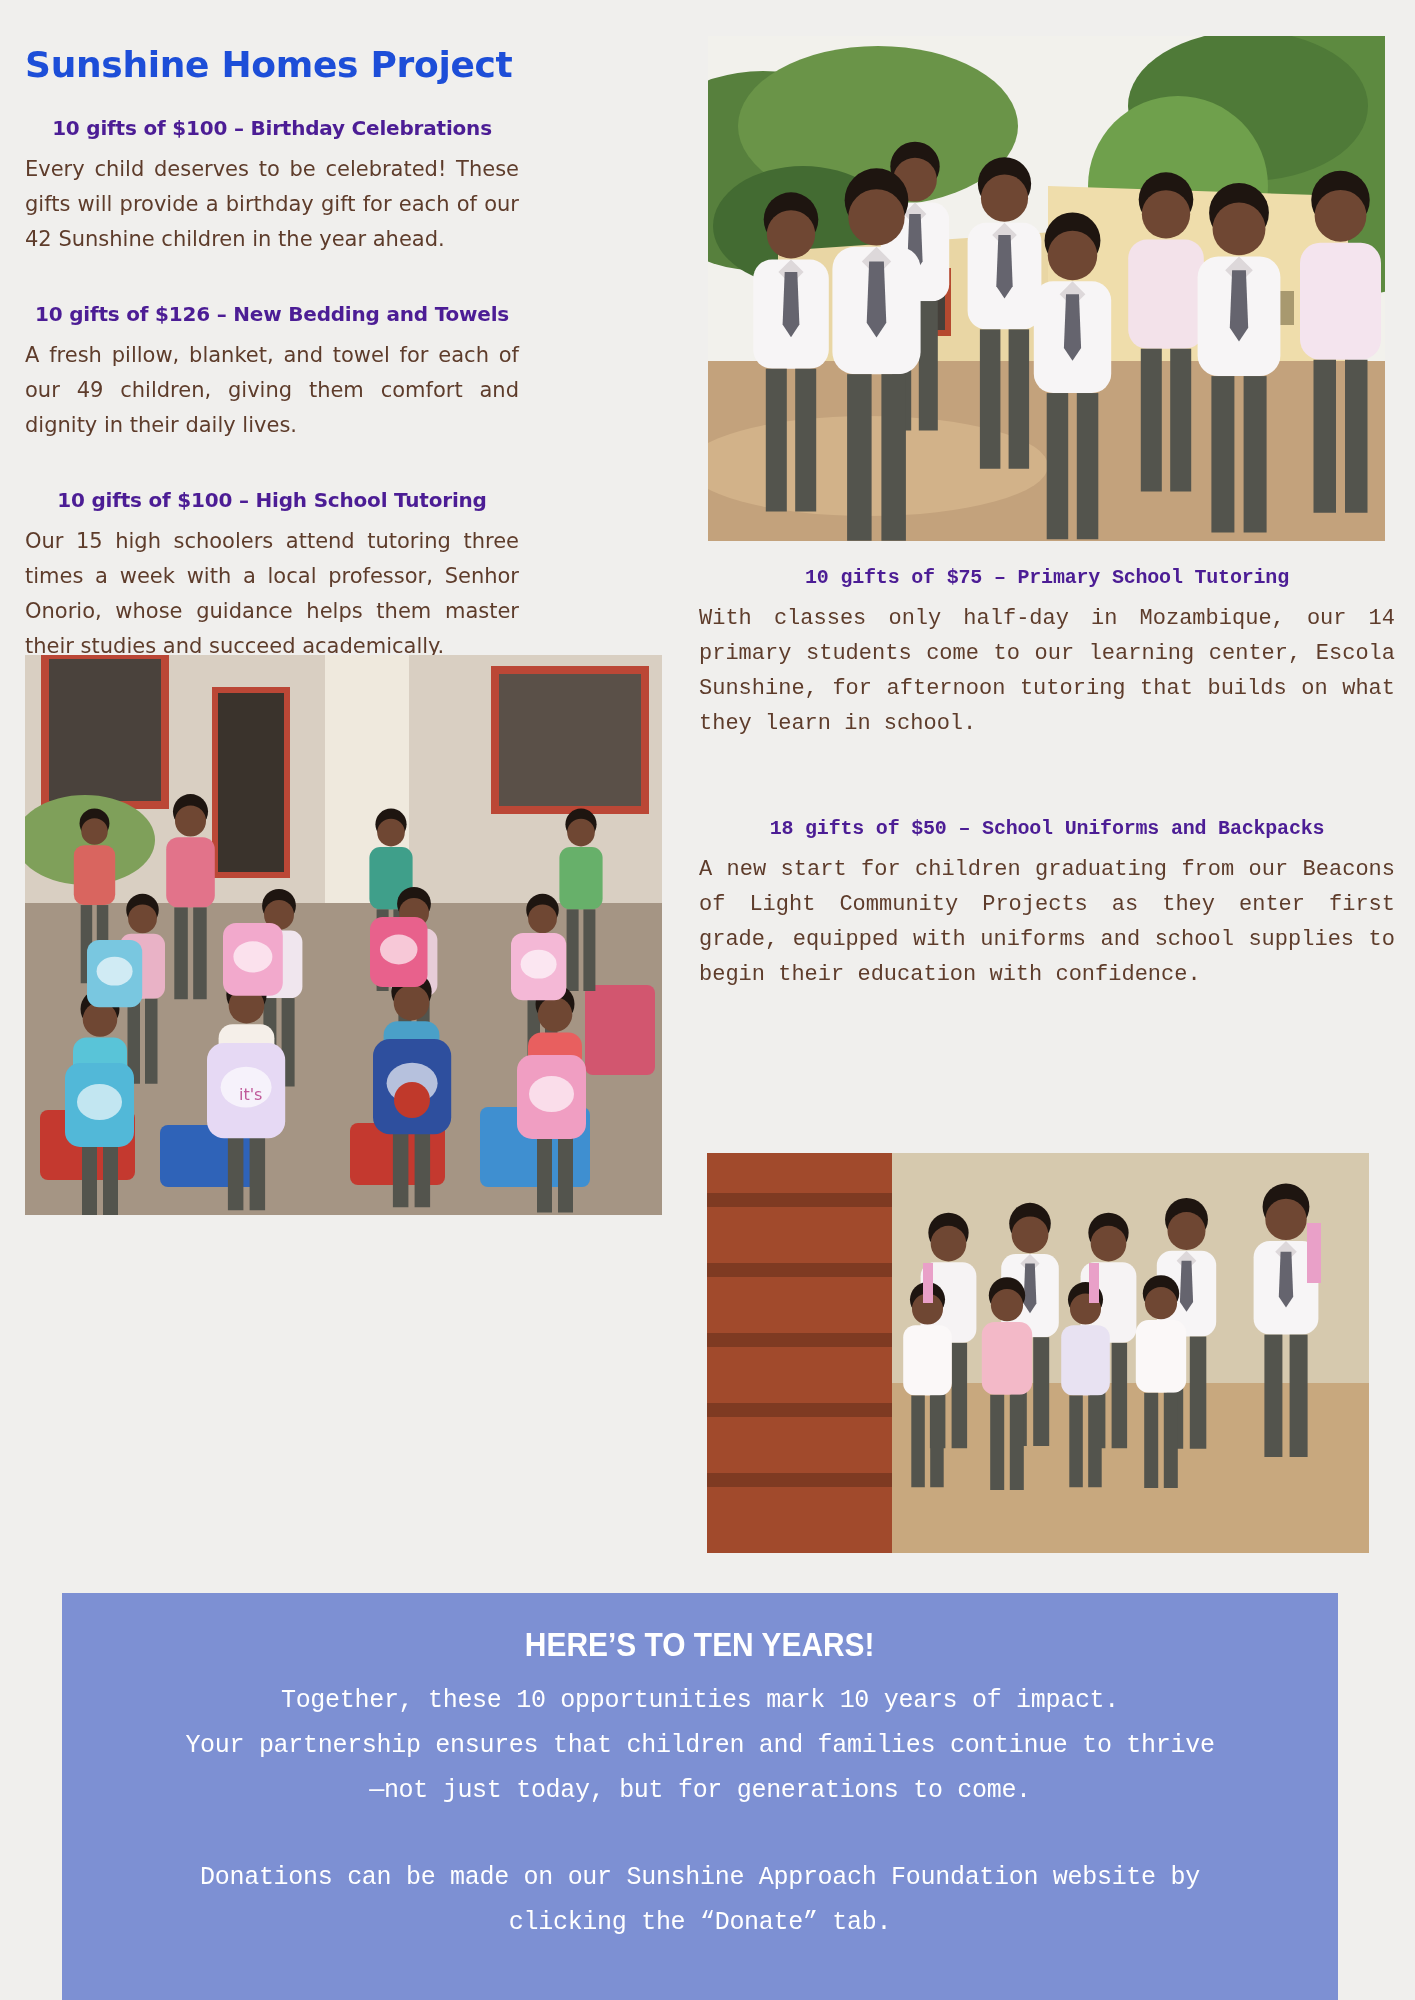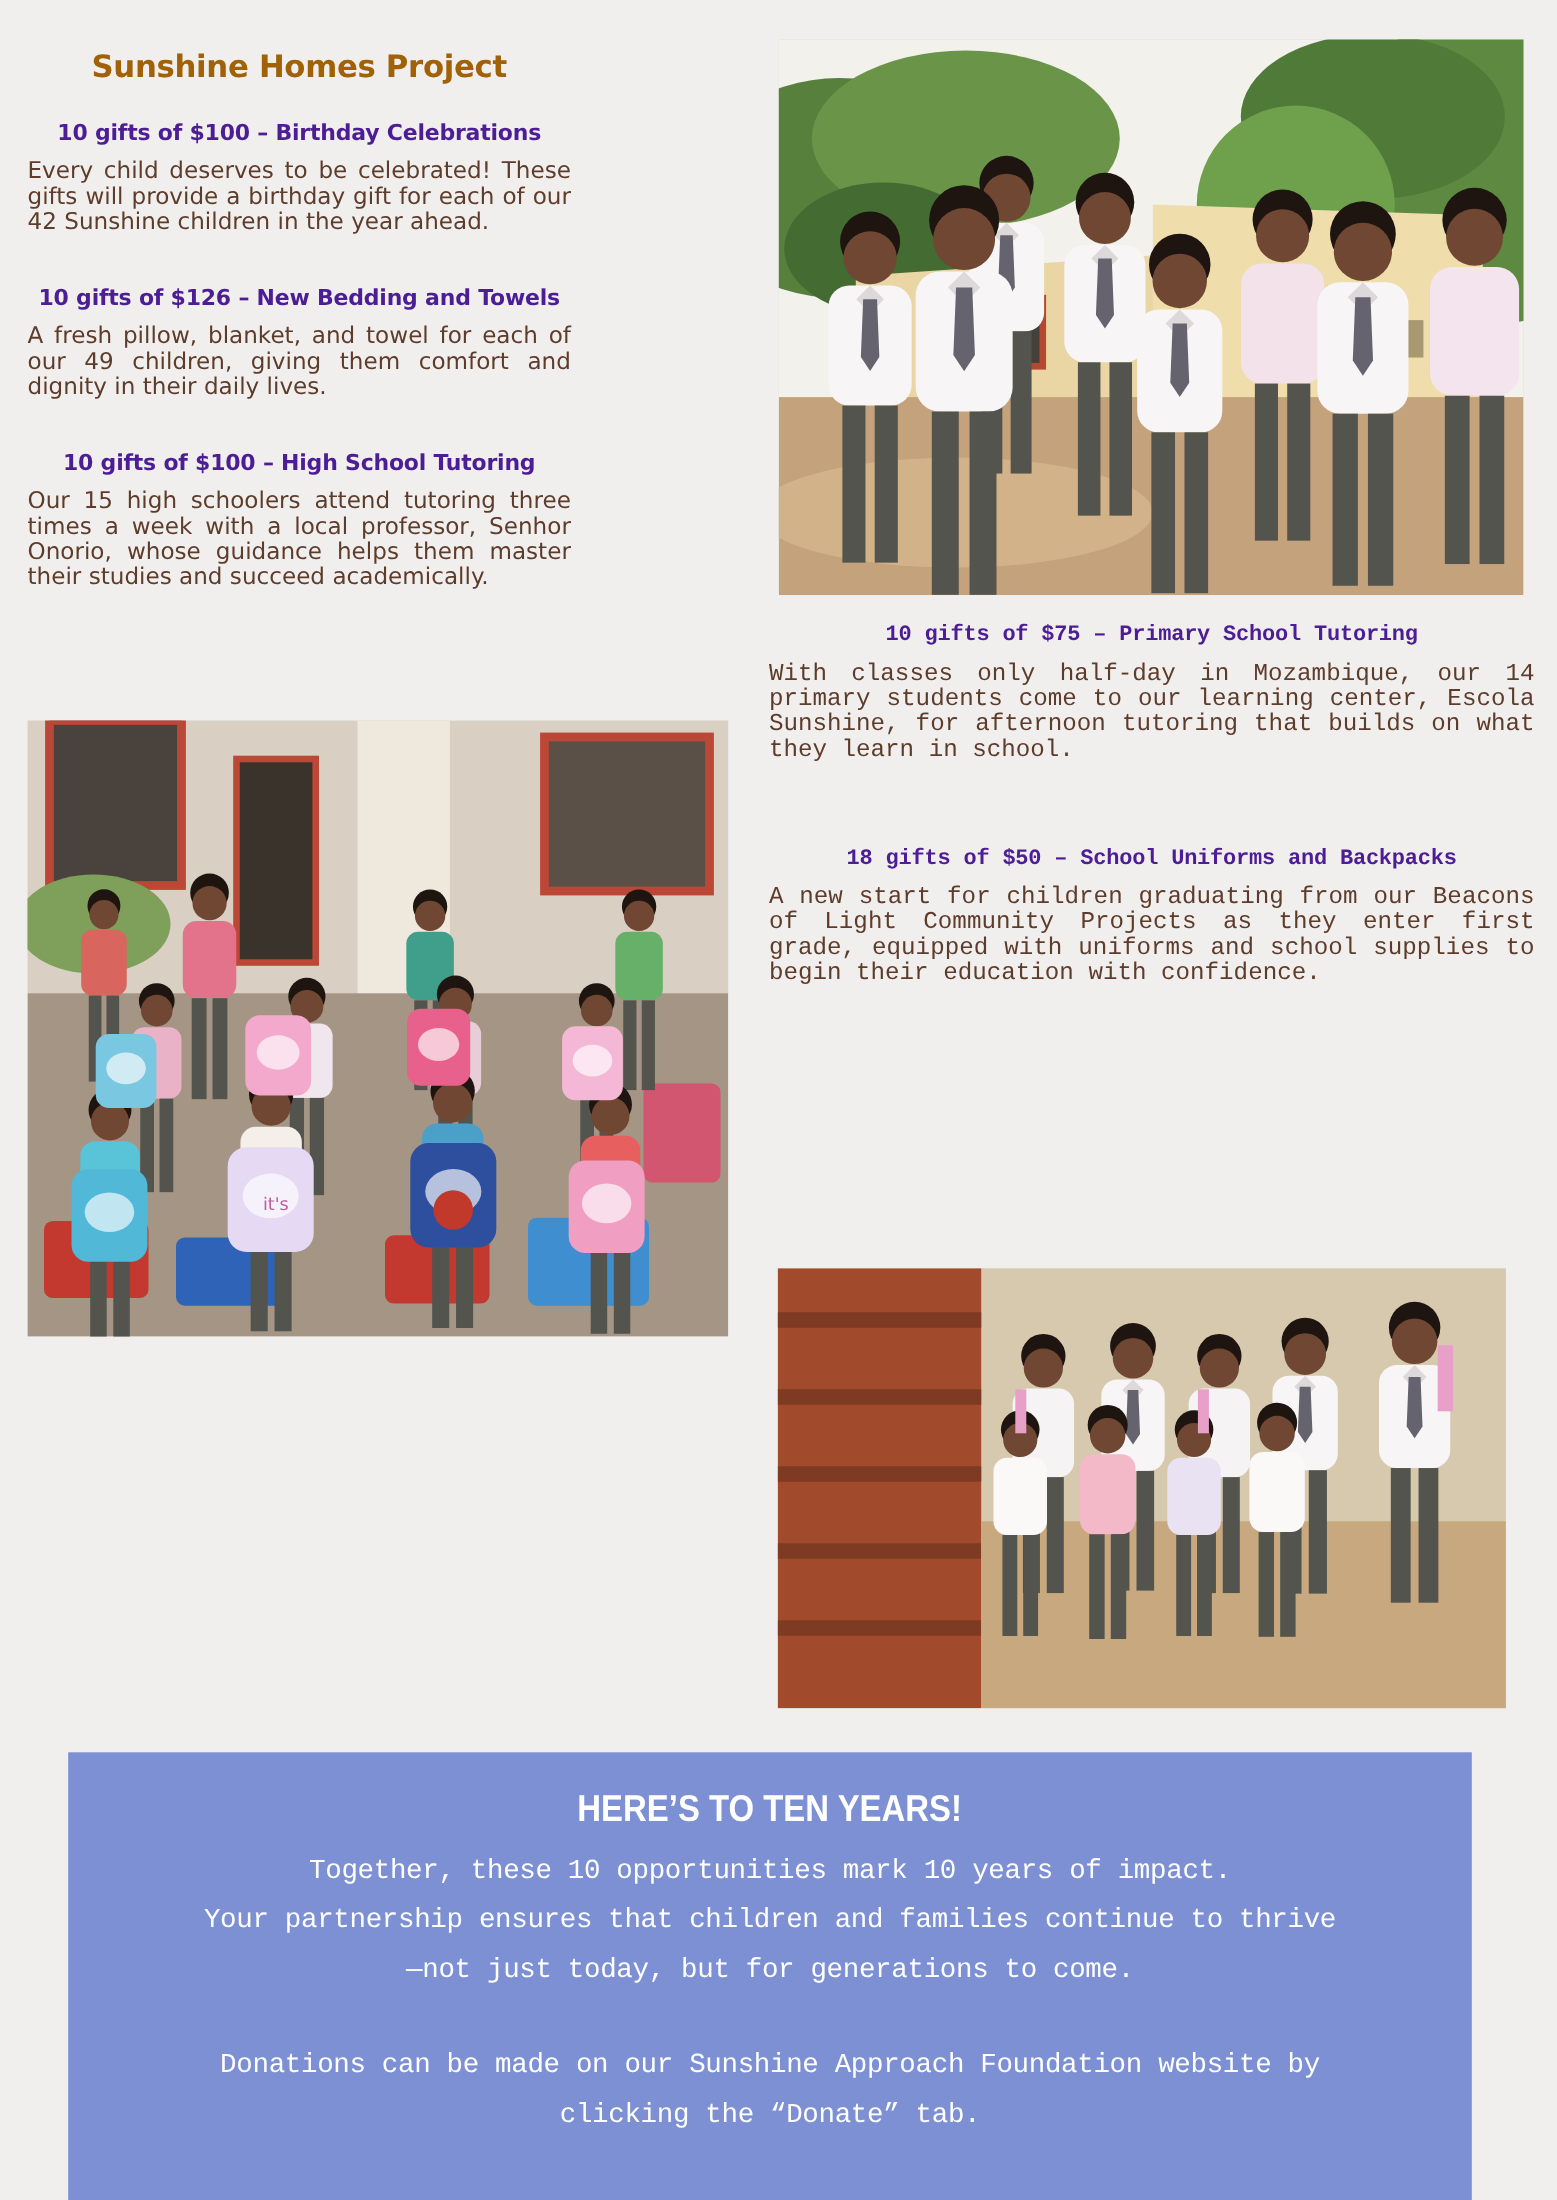--- a/index.html
+++ b/index.html
@@ -7,31 +7,31 @@
     width:1415px;height:2000px;position:relative;overflow:hidden;
     background:#f0efed;
     font-family:"DejaVu Sans", sans-serif;
     color:#5e3c2b;
   }
   .abs{position:absolute;}
   
   .col-left-text{left:25px;top:44px;width:494px;}
   .col-right-text{left:699px;top:560px;width:696px;font-family:Liberation Mono, monospace;}
   h1.page-title{
-    margin:0 0 26px 0;text-align:center;
-    font-size:28px;font-weight:bold;letter-spacing:-0.3px;color:#a16207;
+    margin:0 0 26px 0;text-align:left;
+    font-size:36px;font-weight:bold;letter-spacing:-0.3px;color:#1d4ed8;
   }
   .sec-head{
     margin:0 0 6px 0;text-align:center;
     font-size:20px;font-weight:bold;letter-spacing:-0.2px;color:#4c1d95;
     line-height:35px;
   }
   .sec-body{
     margin:0 0 40px 0;text-align:justify;
-    font-size:21px;line-height:23px;color:#5e3c2b;
+    font-size:21px;line-height:35px;color:#5e3c2b;
   }
   .col-right-text .sec-body{font-size:22px;}
   .sec-head.wrap2{max-width:620px;margin-left:auto;margin-right:auto;}
   .col-right-text .sec-head{margin-top:0;}
   .col-right-text .gap{height:30px;}
   
   .photo{display:block;background:#ddd;}
   .photo-top-right{left:708px;top:36px;}
   .photo-left{left:25px;top:655px;}
   .photo-bottom-right{left:707px;top:1153px;}

